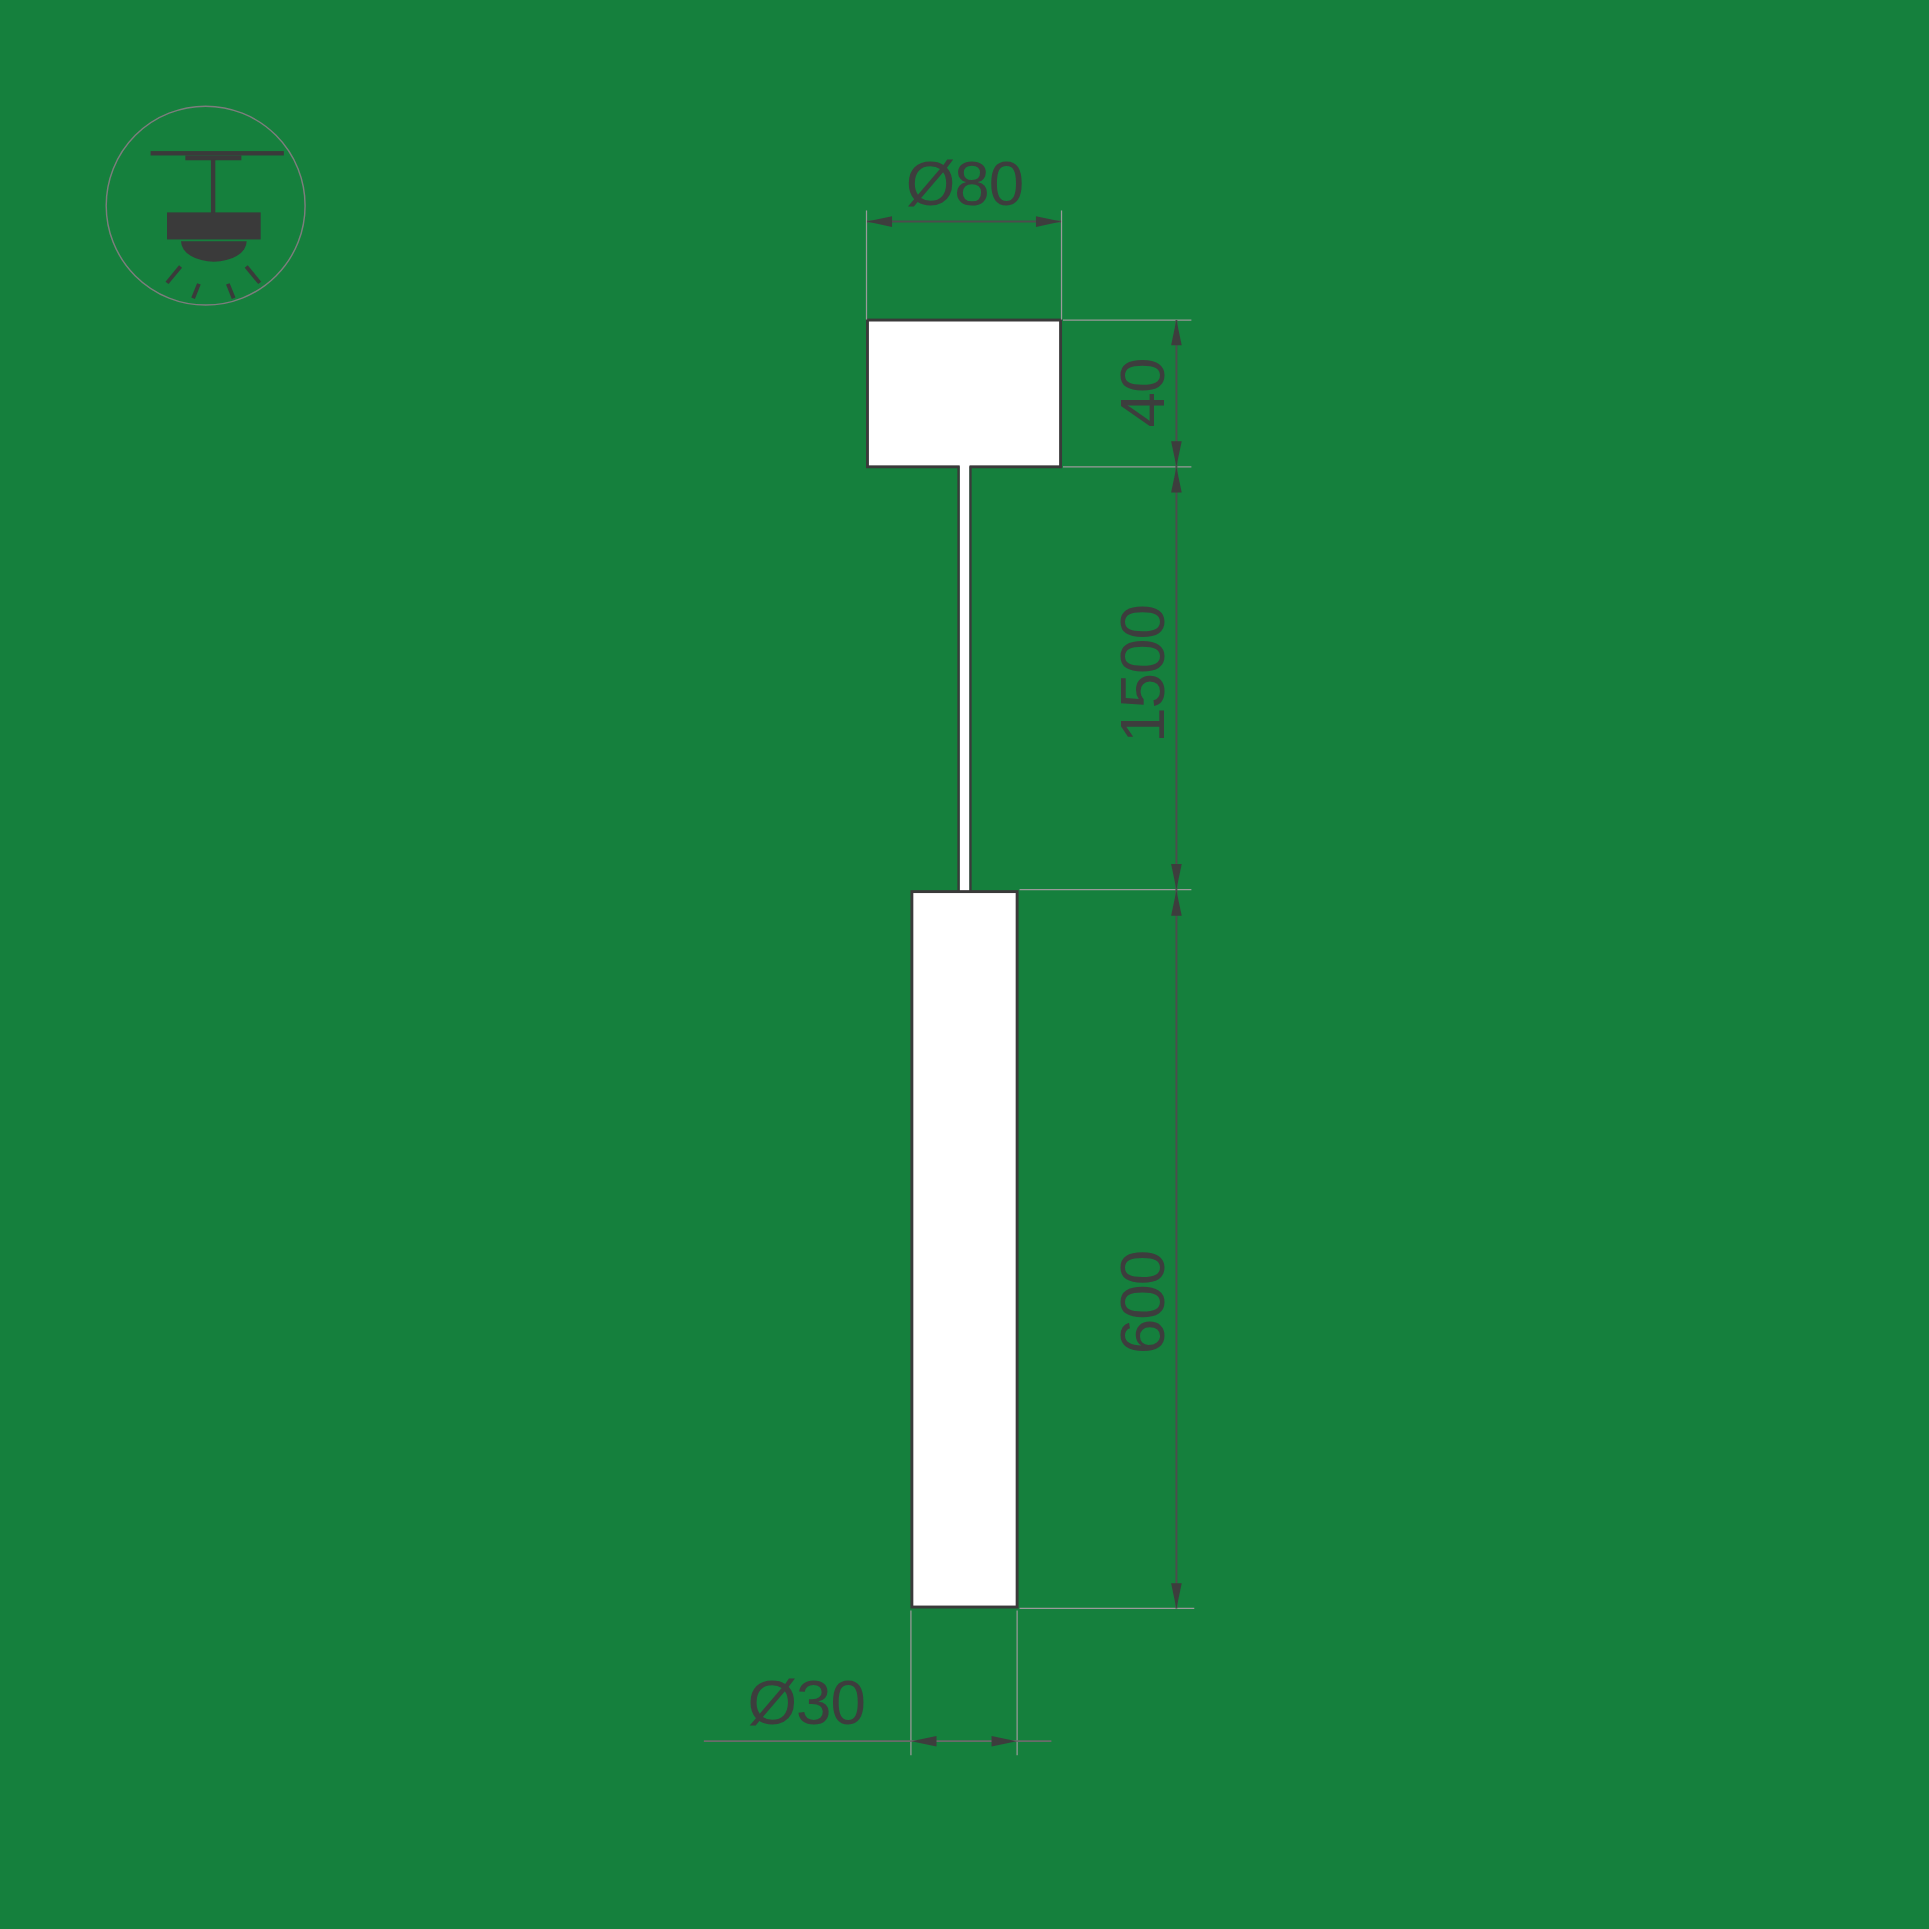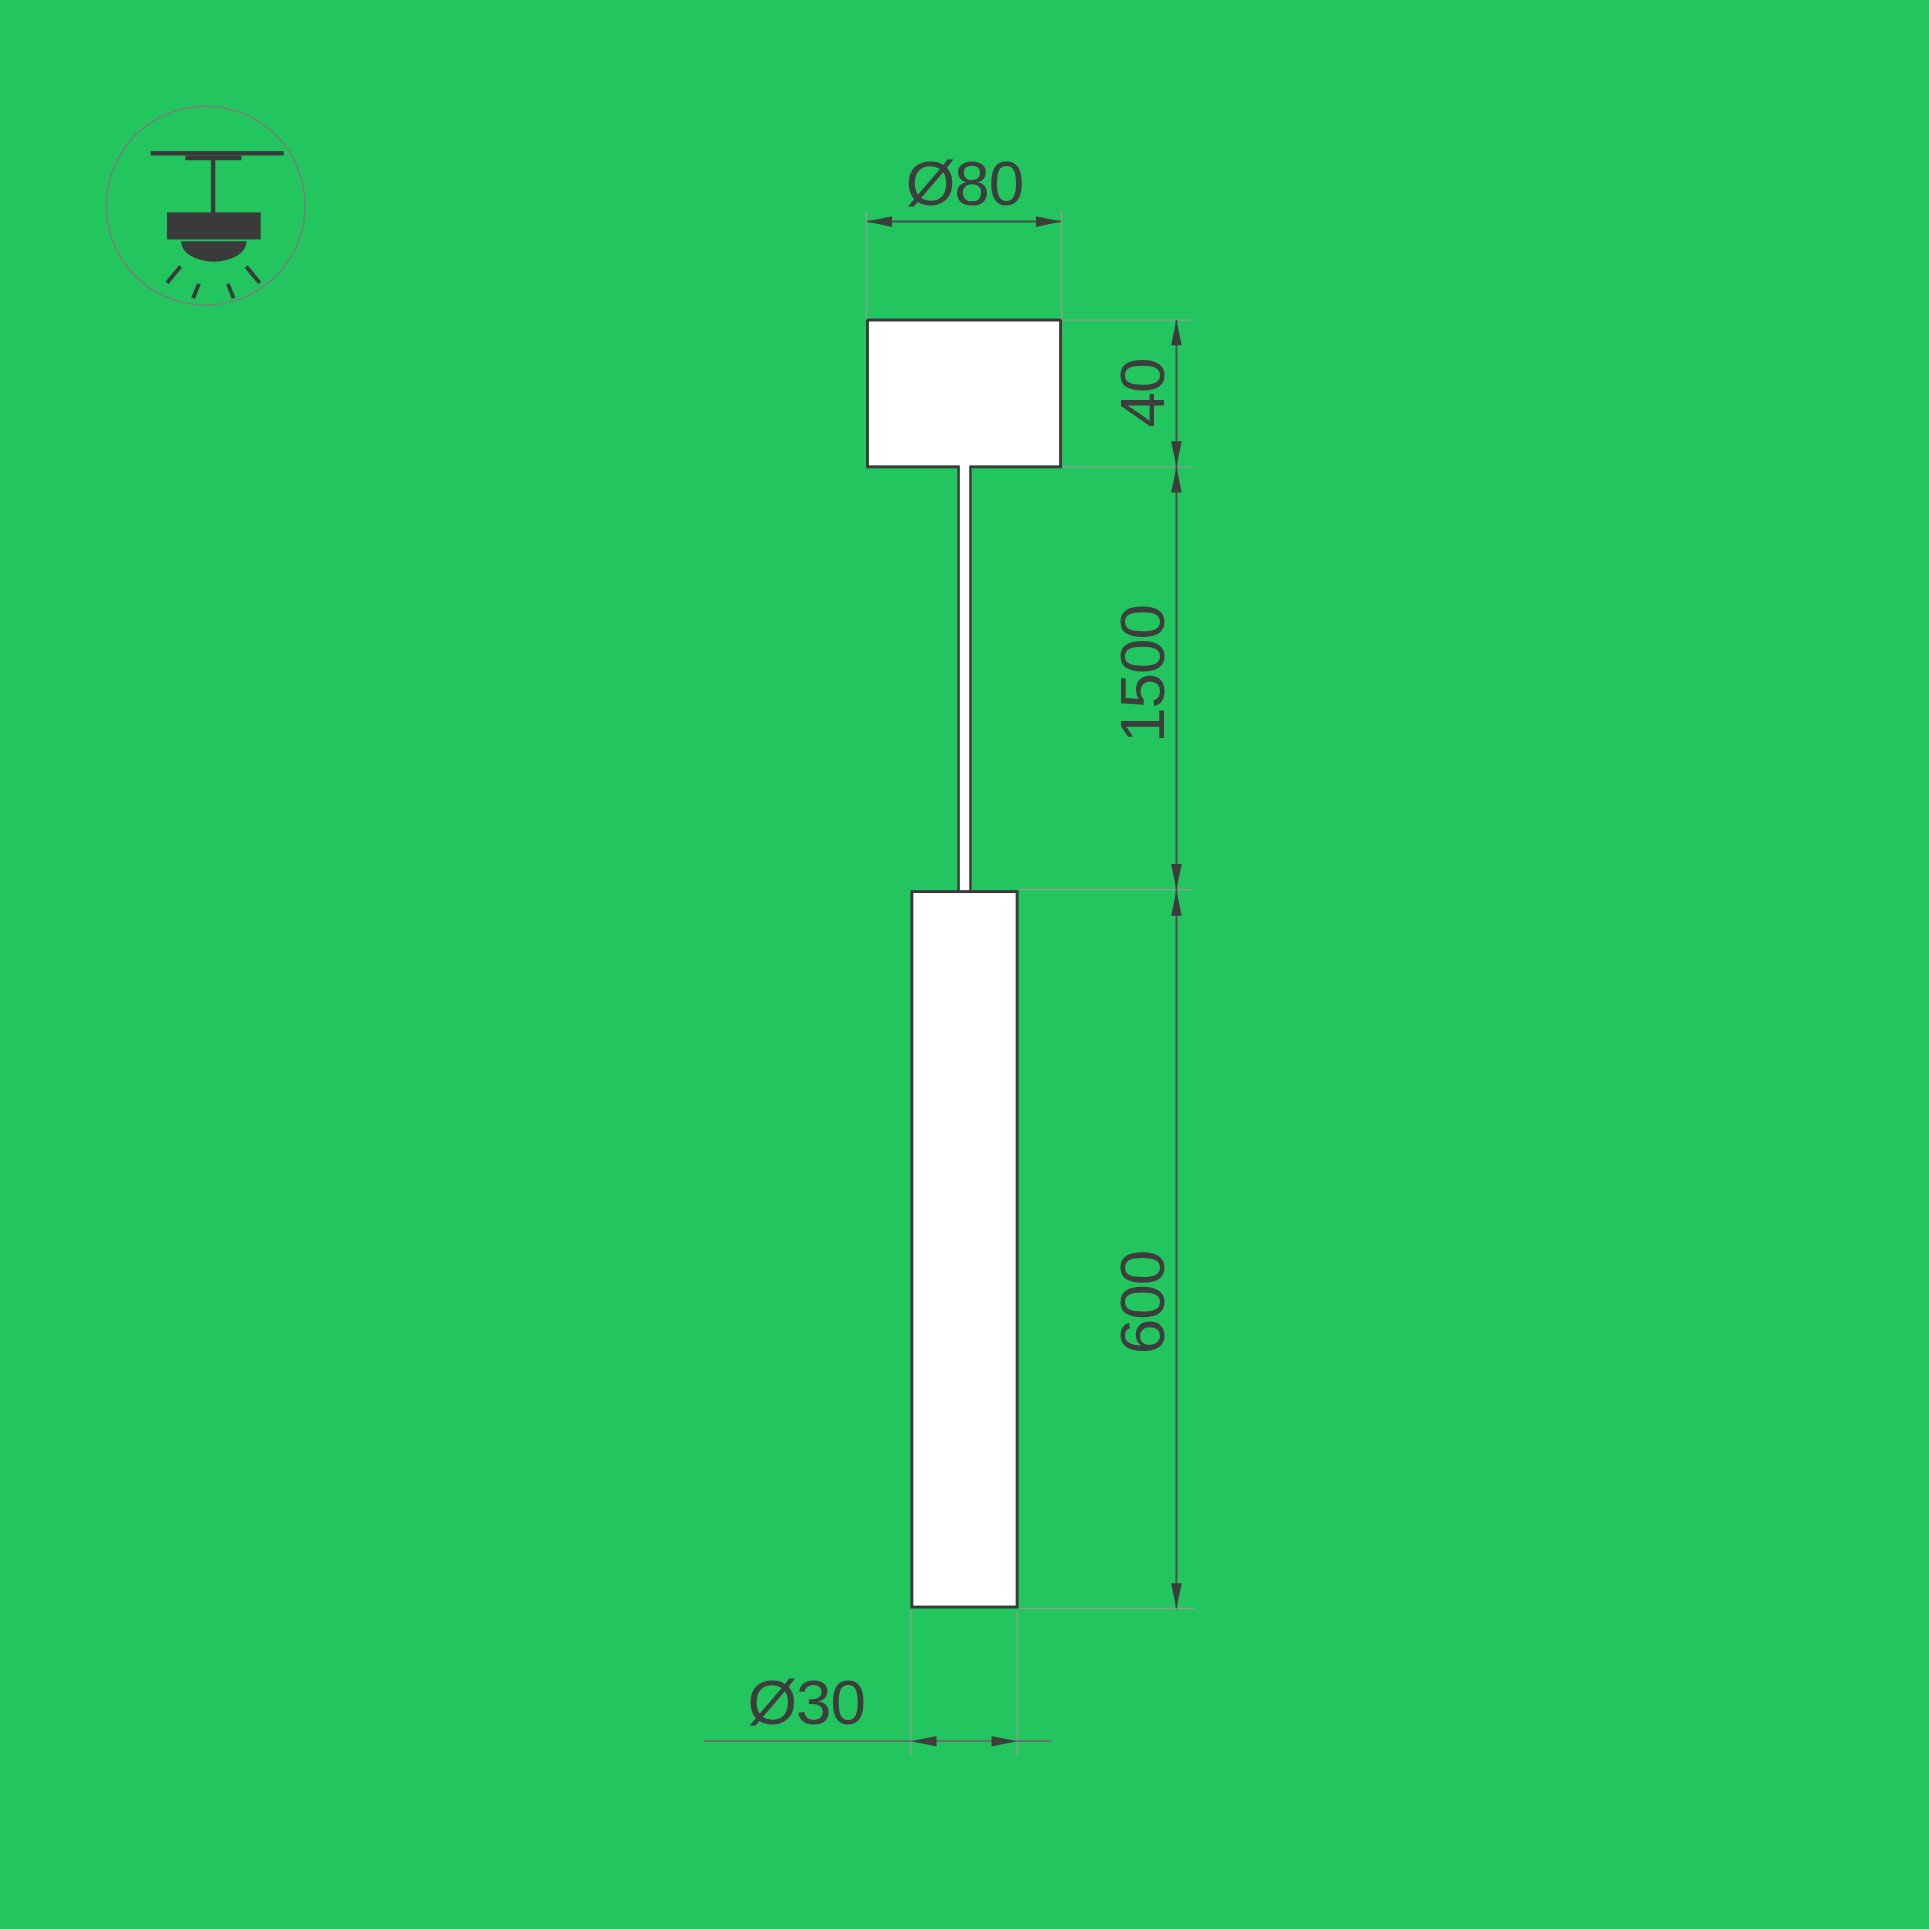--- a/index.html
+++ b/index.html
@@ -4,21 +4,21 @@
 <style>
   html, body {
     margin: 0;
     padding: 0;
     background: #ffffff;
   }
   .canvas {
     position: relative;
     width: 1929px;
     height: 1929px;
-    background: #22c55e;
+    background: #15803d;
     overflow: hidden;
     font-family: "Liberation Sans", sans-serif;
   }
   svg.drawing {
     position: absolute;
     left: 0;
     top: 0;
     width: 1929px;
     height: 1929px;
     display: block;

